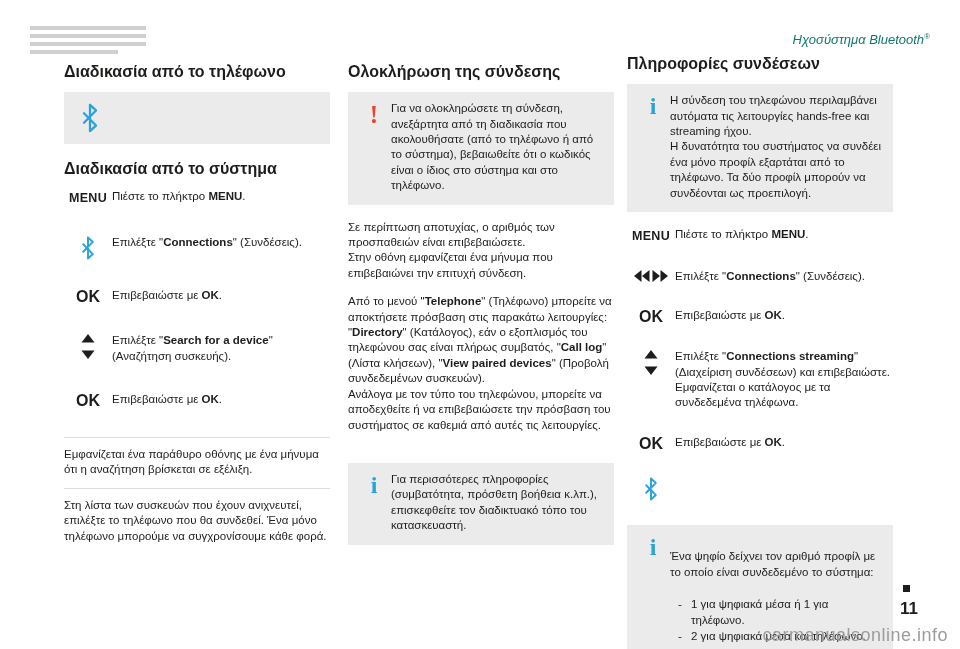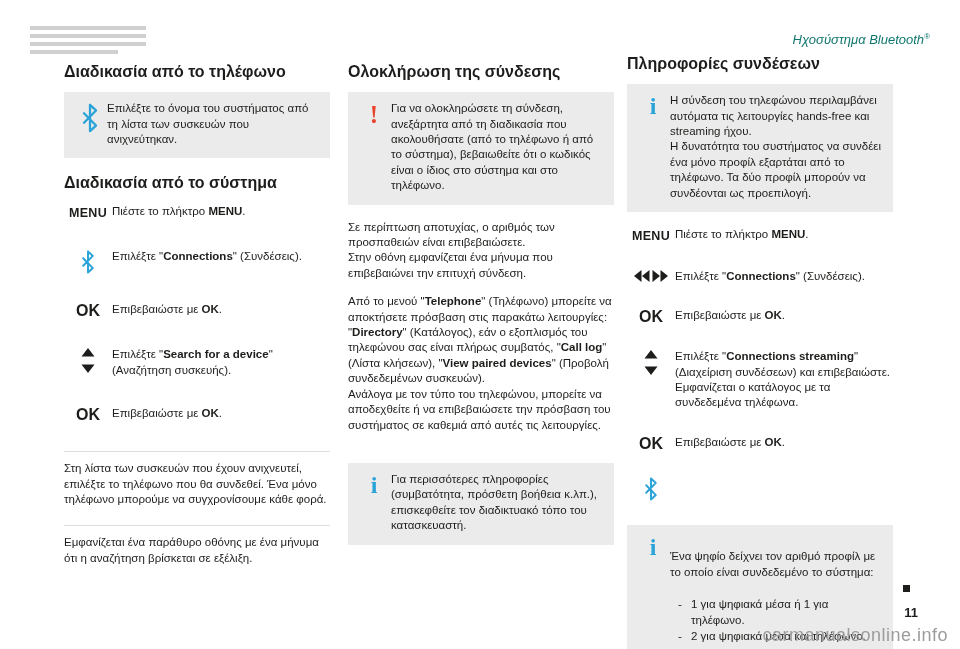--- a/index.html
+++ b/index.html
@@ -48,21 +48,21 @@
   .note.first { margin-top:18px; }
 
   .para { margin-bottom:13px; white-space:pre-line; }
   .infobox-bottom { margin-top:30px; }
 
   .dashlist { margin-top:2px; }
   .dash-item { display:flex; padding-left:8px; margin-top:1px; }
   .dash { flex:0 0 13px; }
 
   .corner-square { position:absolute; width:7px; height:7px; background:#1d1d1b; right:50px; bottom:57px; }
-  .page-number { position:absolute; right:42px; bottom:28px; font-size:13px; font-weight:bold; color:#1d1d1b; }
+  .page-number { position:absolute; right:42px; bottom:28px; font-size:17px; font-weight:bold; color:#1d1d1b; }
   .watermark { position:absolute; right:12px; bottom:2px; font-size:18px; color:#9c9c9c; letter-spacing:0.5px; }
 </style>
 </head>
 <body>
 
 <div class="stripes">
   <div class="stripe s1"></div>
   <div class="stripe s2"></div>
   <div class="stripe s3"></div>
   <div class="stripe s4"></div>
@@ -73,21 +73,20 @@
 </div>
 
 <div class="col col1">
   <h2>Διαδικασία από το τηλέφωνο</h2>
   <div class="graybox">
     <div class="box-icon">
         <svg width="20" height="30" viewBox="0 0 14 20">
           <path d="M7 0.8 V19.2 M7 0.8 L11.2 4.7 L2.8 13.3 M7 19.2 L11.2 15.3 L2.8 6.7" fill="none" stroke="#2aa3d9" stroke-width="1.6" stroke-linecap="round" stroke-linejoin="round"></path>
         </svg>
       </div>
-    <div class="box-text">Επιλέξτε το όνομα του συστήματος από τη λίστα των συσκευών που ανιχνεύτηκαν.</div>
   </div>
   <h2>Διαδικασία από το σύστημα</h2>
   <div class="steps">
       <div class="step">
         <div class="step-icon menu-button">MENU</div>
         <div class="step-text"><span>Πιέστε το πλήκτρο </span><span class="b">MENU</span><span>.</span></div>
       </div>
       <div class="step">
         <div class="step-icon">
           <svg width="16" height="24" viewBox="0 0 14 20">
@@ -107,22 +106,22 @@
             <path d="M7 25 L13.5 16.5 H0.5 Z" fill="#1d1d1b"></path>
           </svg>
         </div>
         <div class="step-text"><span>Επιλέξτε "</span><span class="b">Search for a device</span><span>" (Αναζήτηση συσκευής).</span></div>
       </div>
       <div class="step">
         <div class="step-icon ok-button">OK</div>
         <div class="step-text"><span>Επιβεβαιώστε με </span><span class="b">OK</span><span>.</span></div>
       </div>
     </div>
+  <div class="note first">Εμφανίζεται ένα παράθυρο οθόνης με ένα μήνυμα ότι η αναζήτηση βρίσκεται σε εξέλιξη.</div>
   <div class="note">Στη λίστα των συσκευών που έχουν ανιχνευτεί, επιλέξτε το τηλέφωνο που θα συνδεθεί. Ένα μόνο τηλέφωνο μπορούμε να συγχρονίσουμε κάθε φορά.</div>
-  <div class="note first">Εμφανίζεται ένα παράθυρο οθόνης με ένα μήνυμα ότι η αναζήτηση βρίσκεται σε εξέλιξη.</div>
 </div>
 
 <div class="col col2">
   <h2>Ολοκλήρωση της σύνδεσης</h2>
   <div class="graybox">
     <div class="box-icon warn-glyph">!</div>
     <div class="box-text">Για να ολοκληρώσετε τη σύνδεση, ανεξάρτητα από τη διαδικασία που ακολουθήσατε (από το τηλέφωνο ή από το σύστημα), βεβαιωθείτε ότι ο κωδικός είναι ο ίδιος στο σύστημα και στο τηλέφωνο.</div>
   </div>
   <div class="para">Σε περίπτωση αποτυχίας, ο αριθμός των προσπαθειών είναι επιβεβαιώσετε.
 Στην οθόνη εμφανίζεται ένα μήνυμα που επιβεβαιώνει την επιτυχή σύνδεση.</div>

